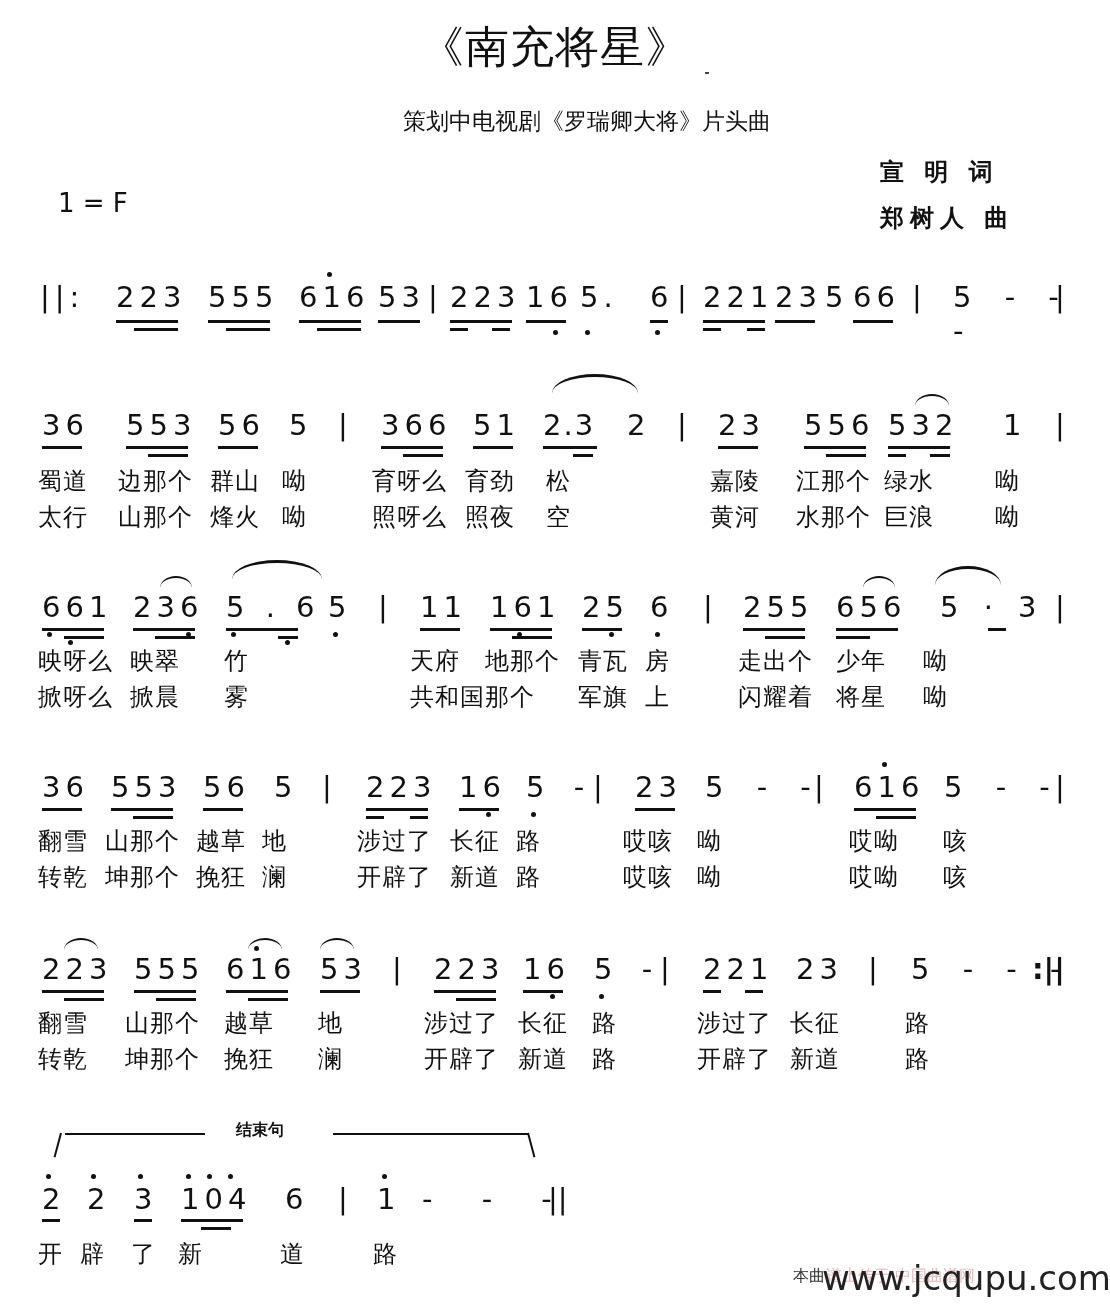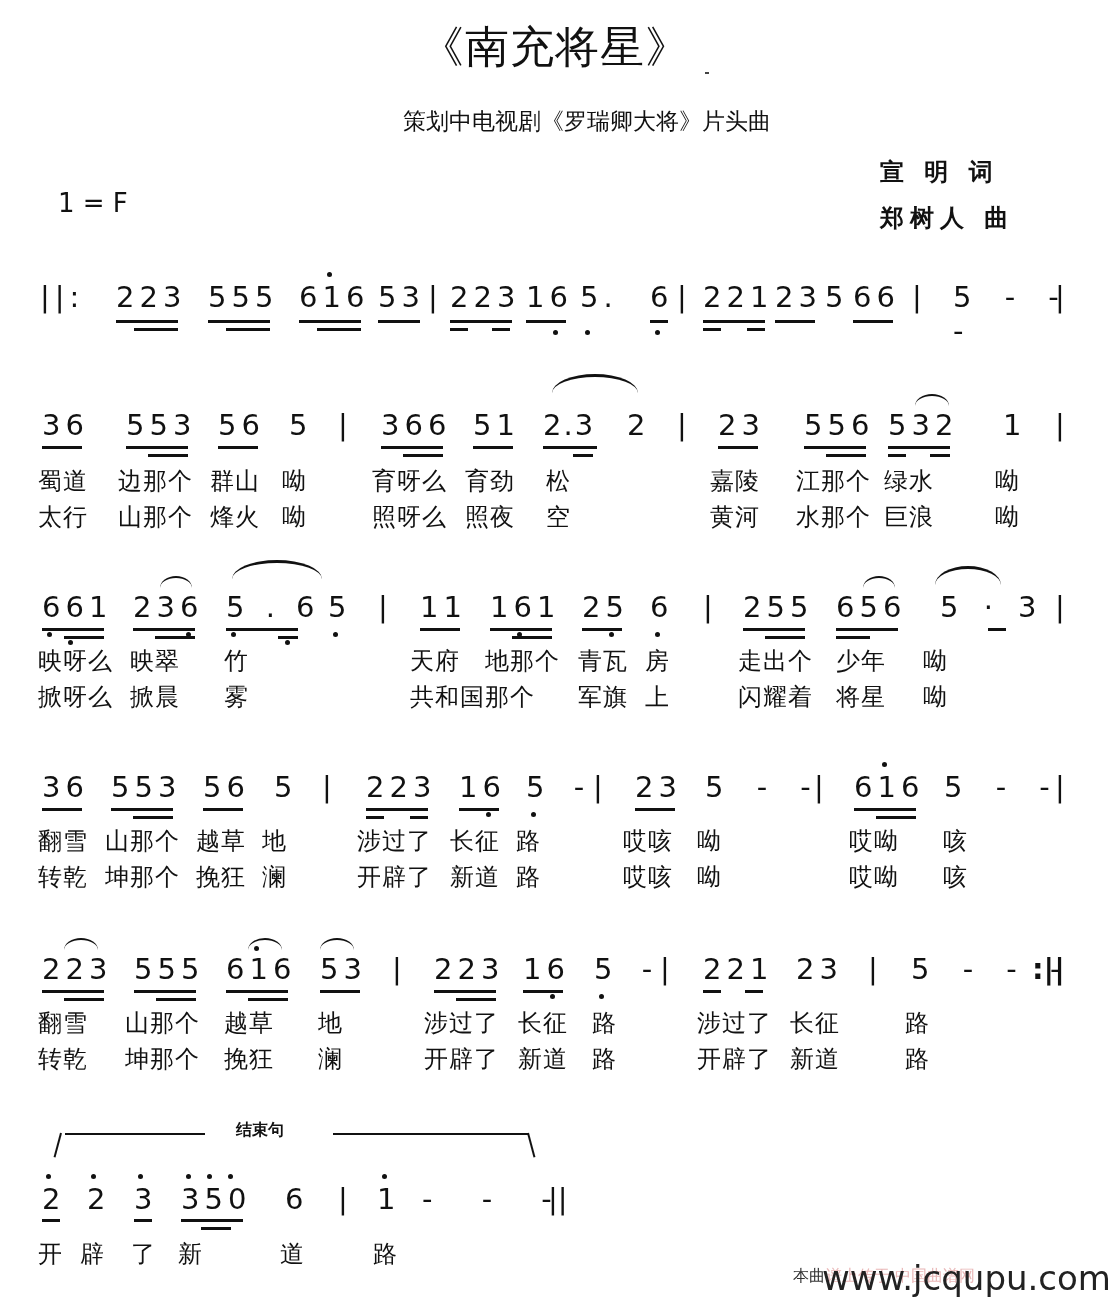--- a/index.html
+++ b/index.html
@@ -322,21 +322,21 @@
   <div class="abs" style="left:527px;top:15px;width:2px;height:25px;background:#111;transform:rotate(-15deg);transform-origin:top;"></div>
 
   <span class="n" style="left:42px;top:64px;">2</span>
   <div class="dot" style="left:46px;top:56px;"></div>
     <div class="ul" style="left:42px;top:101px;width:18px;"></div>
   <span class="n" style="left:87px;top:64px;">2</span>
   <div class="dot" style="left:91px;top:56px;"></div>
   <span class="n" style="left:134px;top:64px;">3</span>
   <div class="dot" style="left:138px;top:56px;"></div>
     <div class="ul" style="left:134px;top:101px;width:18px;"></div>
-  <span class="n" style="left:181px;top:64px;">350</span>
+  <span class="n" style="left:181px;top:64px;">104</span>
   <div class="dot" style="left:186px;top:56px;"></div>
     <div class="dot" style="left:207px;top:56px;"></div>
     <div class="dot" style="left:228px;top:56px;"></div>
   <div class="ul" style="left:181px;top:101px;width:62px;"></div>
     <div class="ul" style="left:201px;top:109px;width:30px;"></div>
   <span class="n" style="left:285px;top:64px;">6</span>
   <span class="bar" style="left:338px;top:64px;">|</span>
   <span class="n" style="left:377px;top:64px;">1</span>
   <div class="dot" style="left:382px;top:56px;"></div>
   <span class="n" style="left:422px;top:64px;letter-spacing:20px;">- - -</span>

